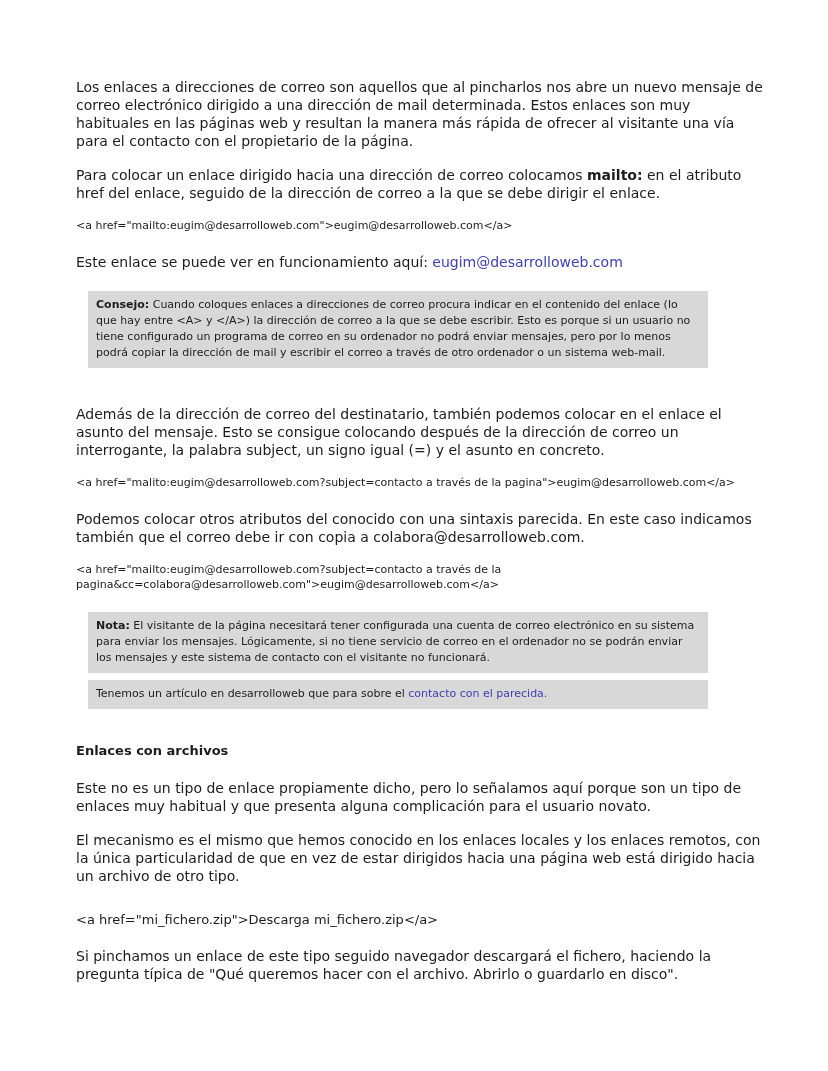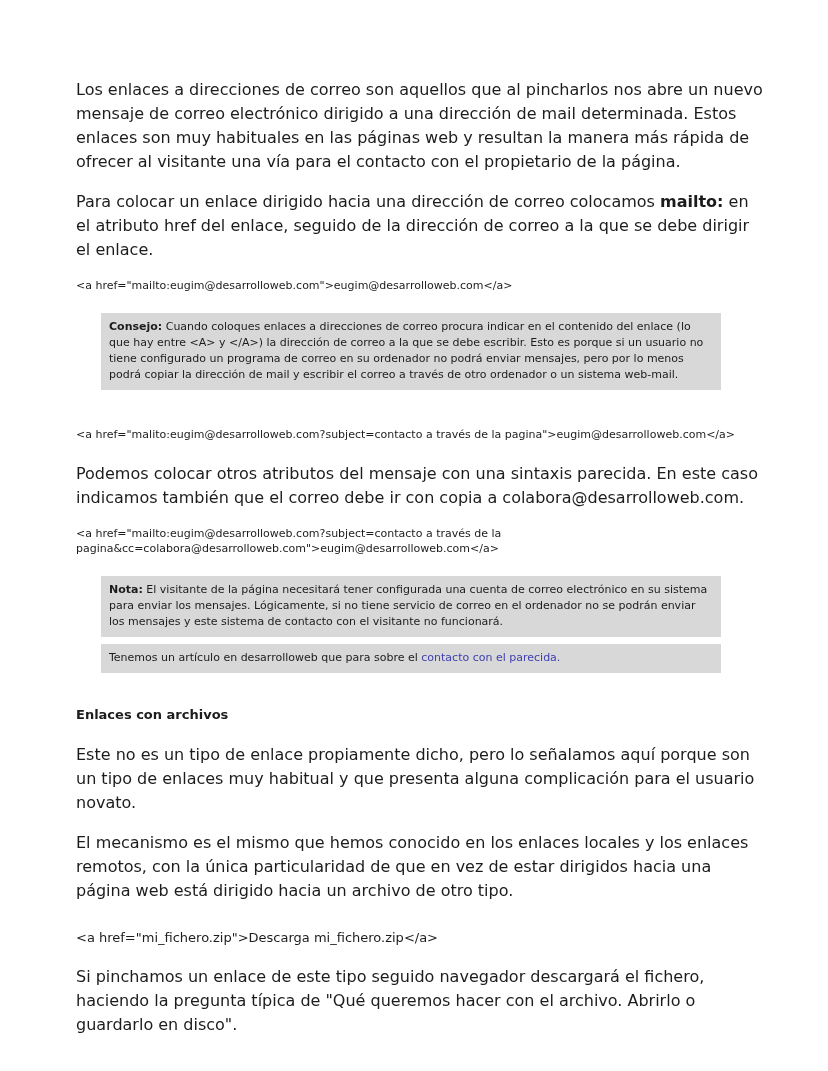--- a/index.html
+++ b/index.html
@@ -11,43 +11,43 @@
     width: 828px;
     min-height: 1071px;
     font-family: "DejaVu Sans", sans-serif;
     color: #1c1c1c;
   }
   .page {
     padding: 78px 0 0 76px;
     width: 690px;
   }
   p {
-    font-size: 16px;
-    line-height: 24px;
+    font-size: 14px;
+    line-height: 18px;
     margin: 0 0 16px 0;
   }
   .code {
     font-size: 11px;
     line-height: 15px;
     margin: 0 0 20px 0;
     white-space: normal;
   }
   .code-wrap {
     max-width: 500px;
   }
   .code-large {
     font-size: 13px;
     line-height: 18px;
     margin: 26px 0 18px 0;
   }
   .graybox {
     background: #d8d8d8;
     box-sizing: border-box;
     width: 620px;
-    margin-left: 25px;
+    margin-left: 12px;
     padding: 6px 8px 7px 8px;
     font-size: 11px;
     line-height: 16px;
   }
   .consejo {
     margin-top: 20px;
     margin-bottom: 37px;
   }
   .nota1 {
     margin-bottom: 7px;
@@ -72,27 +72,29 @@
 <body>
 
 <div class="page">
 
   <p>Los enlaces a direcciones de correo son aquellos que al pincharlos nos abre un nuevo mensaje de correo electrónico dirigido a una dirección de mail determinada. Estos enlaces son muy habituales en las páginas web y resultan la manera más rápida de ofrecer al visitante una vía para el contacto con el propietario de la página.</p>
 
   <p><span>Para colocar un enlace dirigido hacia una dirección de correo colocamos </span><b>mailto:</b><span> en el atributo href del enlace, seguido de la dirección de correo a la que se debe dirigir el enlace.</span></p>
 
   <p class="code">&lt;a href="mailto:eugim@desarrolloweb.com"&gt;eugim@desarrolloweb.com&lt;/a&gt;</p>
 
+  <p><span>Este enlace se puede ver en funcionamiento aquí: </span><a class="link">eugim@desarrolloweb.com</a></p>
 
   <div class="graybox consejo"><b>Consejo:</b><span> Cuando coloques enlaces a direcciones de correo procura indicar en el contenido del enlace (lo que hay entre &lt;A&gt; y &lt;/A&gt;) la dirección de correo a la que se debe escribir. Esto es porque si un usuario no tiene configurado un programa de correo en su ordenador no podrá enviar mensajes, pero por lo menos podrá copiar la dirección de mail y escribir el correo a través de otro ordenador o un sistema web-mail.</span></div>
 
+  <p>Además de la dirección de correo del destinatario, también podemos colocar en el enlace el asunto del mensaje. Esto se consigue colocando después de la dirección de correo un interrogante, la palabra subject, un signo igual (=) y el asunto en concreto.</p>
 
   <p class="code">&lt;a href="malito:eugim@desarrolloweb.com?subject=contacto a través de la pagina"&gt;eugim@desarrolloweb.com&lt;/a&gt;</p>
 
-  <p>Podemos colocar otros atributos del mensaje con una sintaxis parecida. En este caso indicamos también que el correo debe ir con copia a colabora@desarrolloweb.com.</p>
+  <p>Podemos colocar otros atributos del conocido con una sintaxis parecida. En este caso indicamos también que el correo debe ir con copia a colabora@desarrolloweb.com.</p>
 
   <p class="code code-wrap">&lt;a href="mailto:eugim@desarrolloweb.com?subject=contacto a través de la pagina&amp;cc=colabora@desarrolloweb.com"&gt;eugim@desarrolloweb.com&lt;/a&gt;</p>
 
   <div class="graybox nota1"><b>Nota:</b><span> El visitante de la página necesitará tener configurada una cuenta de correo electrónico en su sistema para enviar los mensajes. Lógicamente, si no tiene servicio de correo en el ordenador no se podrán enviar los mensajes y este sistema de contacto con el visitante no funcionará.</span></div>
 
   <div class="graybox nota2"><span>Tenemos un artículo en desarrolloweb que para sobre el </span><a class="link">contacto con el parecida.</a></div>
 
   <h2>Enlaces con archivos</h2>
 
   <p>Este no es un tipo de enlace propiamente dicho, pero lo señalamos aquí porque son un tipo de enlaces muy habitual y que presenta alguna complicación para el usuario novato.</p>

